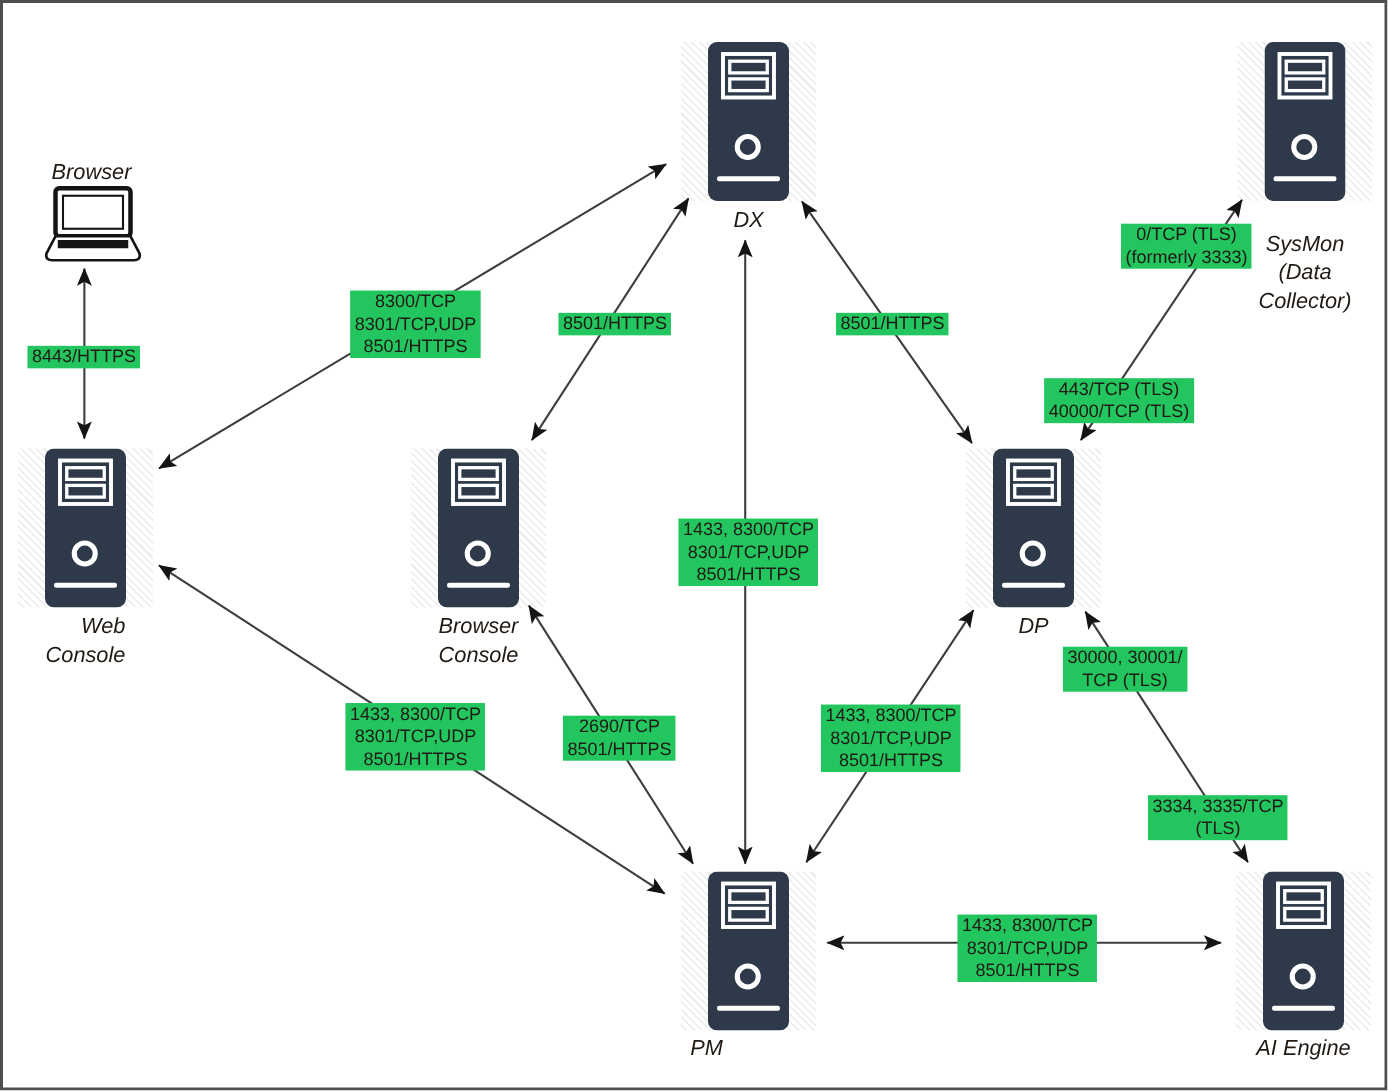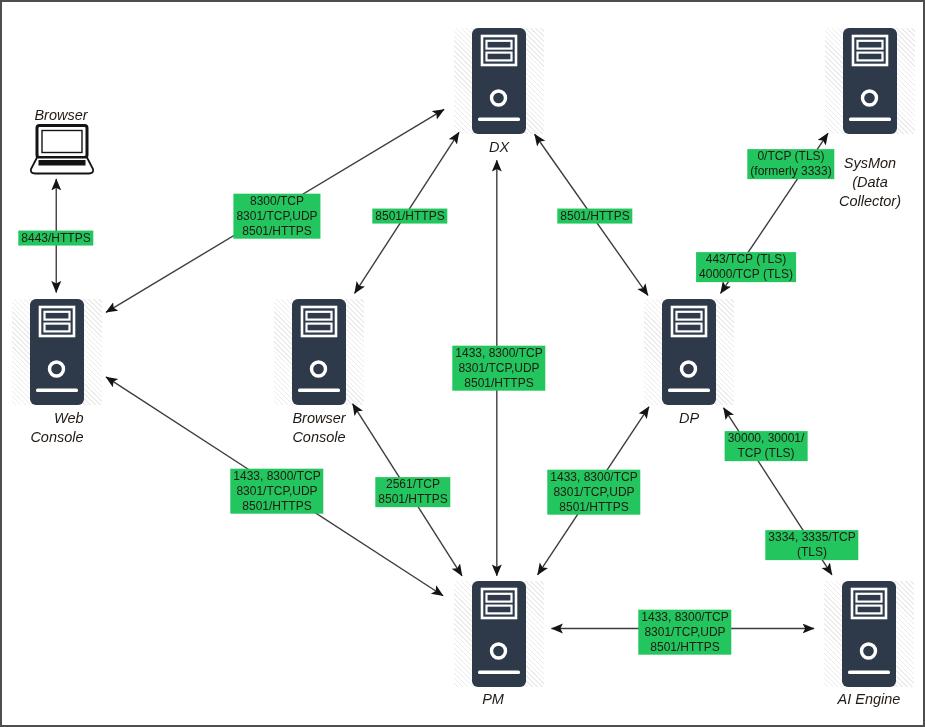--- a/index.html
+++ b/index.html
@@ -88,29 +88,29 @@
       <div class="edge-label" style="left: 744px; top: 265px;">
         <div>443/TCP (TLS)</div>
         <div>40000/TCP (TLS)</div>
       </div>
       <div class="edge-label" style="left: 275px; top: 489px;">
         <div>1433, 8300/TCP</div>
         <div>8301/TCP,UDP</div>
         <div>8501/HTTPS</div>
       </div>
       <div class="edge-label" style="left: 411px; top: 490px;">
-        <div>2561/TCP</div>
+        <div>2690/TCP</div>
         <div>8501/HTTPS</div>
       </div>
       <div class="edge-label" style="left: 592px; top: 490px;">
         <div>1433, 8300/TCP</div>
         <div>8301/TCP,UDP</div>
         <div>8501/HTTPS</div>
       </div>
-      <div class="edge-label" style="left: 748px; top: 444px; margin-left: 16px;">
+      <div class="edge-label" style="left: 748px; top: 444px;">
         <div>30000, 30001/</div>
         <div>TCP (TLS)</div>
       </div>
       <div class="edge-label" style="left: 810px; top: 543px;">
         <div>3334, 3335/TCP</div>
         <div>(TLS)</div>
       </div>
       <div class="edge-label" style="left: 683px; top: 630px;">
         <div>1433, 8300/TCP</div>
         <div>8301/TCP,UDP</div>
@@ -187,21 +187,21 @@
         <div>DP</div>
       </div>
       <div class="node-icon" style="left: 470px; top: 579px;"><svg width="54" height="106" viewBox="0 0 54 106">
           <rect x="0" y="0" width="54" height="106" rx="6" fill="#2e3a4a"></rect>
           <rect x="10" y="8" width="34" height="29" fill="none" stroke="#ffffff" stroke-width="2.6"></rect>
           <rect x="14.5" y="12.8" width="25" height="7.8" fill="none" stroke="#ffffff" stroke-width="2.2"></rect>
           <rect x="14.5" y="24.6" width="25" height="7.8" fill="none" stroke="#ffffff" stroke-width="2.2"></rect>
           <circle cx="26.5" cy="70" r="7" fill="none" stroke="#ffffff" stroke-width="3.4"></circle>
           <rect x="6" y="89.5" width="42" height="3.4" rx="1.5" fill="#ffffff"></rect>
         </svg></div>
-      <div class="node-label" style="left: 491px; top: 688px;">
+      <div class="node-label" style="left: 469px; top: 688px;">
         <div>PM</div>
       </div>
       <div class="node-icon" style="left: 840px; top: 579px;"><svg width="54" height="106" viewBox="0 0 54 106">
           <rect x="0" y="0" width="54" height="106" rx="6" fill="#2e3a4a"></rect>
           <rect x="10" y="8" width="34" height="29" fill="none" stroke="#ffffff" stroke-width="2.6"></rect>
           <rect x="14.5" y="12.8" width="25" height="7.8" fill="none" stroke="#ffffff" stroke-width="2.2"></rect>
           <rect x="14.5" y="24.6" width="25" height="7.8" fill="none" stroke="#ffffff" stroke-width="2.2"></rect>
           <circle cx="26.5" cy="70" r="7" fill="none" stroke="#ffffff" stroke-width="3.4"></circle>
           <rect x="6" y="89.5" width="42" height="3.4" rx="1.5" fill="#ffffff"></rect>
         </svg></div>

